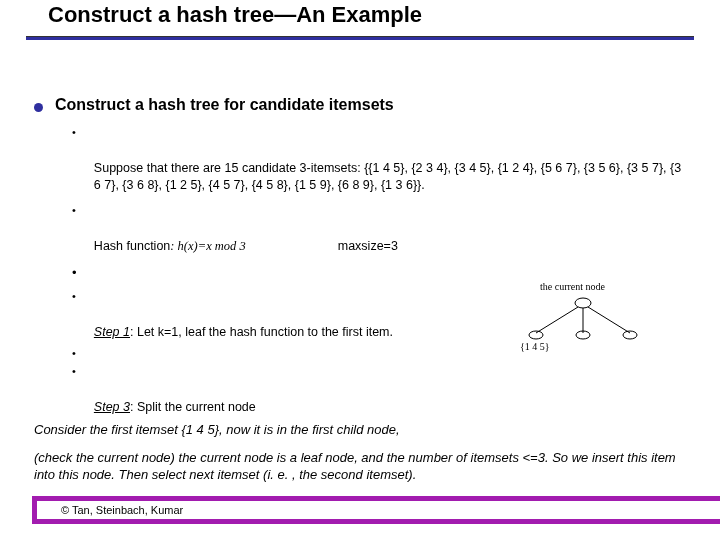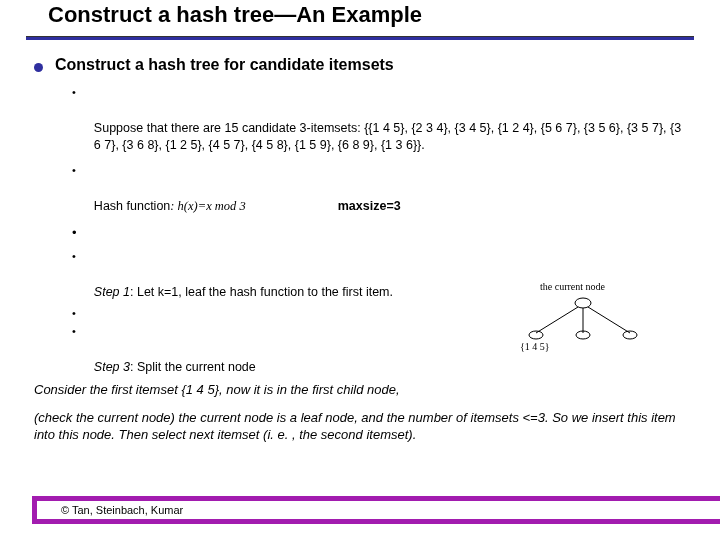--- a/index.html
+++ b/index.html
@@ -23,20 +23,21 @@
     margin: 0 26px 0 26px;
     border-top: 1px solid #333;
   }
   .content {
     padding: 16px 34px 0 34px;
   }
   .heading-row {
     display: flex;
     align-items: center;
     margin-bottom: 10px;
+    margin-top: 40px;
   }
   .dot {
     width: 9px;
     height: 9px;
     background: #2f2f9f;
     border-radius: 50%;
     margin-top: 5px;
     margin-right: 12px;
     flex-shrink: 0;
   }
@@ -63,23 +64,23 @@
     font-size: 12.5px;
     line-height: 1.35;
     margin-top: 36px;
   }
   .btext.big {
     font-size: 15px;
     font-weight: bold;
   }
   .ital { font-style: italic; font-family: 'Times New Roman', serif; }
   .hashfn { display: inline-block; }
-  .maxsize { display: inline-block; margin-left: 92px; font-weight: bold; }
+  .maxsize { display: inline-block; margin-left: 92px; }
   .step-label { font-style: italic; }
-  .step-label .u { }
+  .step-label .u { text-decoration: underline; }
   .para {
     font-size: 13px;
     line-height: 1.35;
     margin: 6px 34px 10px 34px;
     font-style: italic;
   }
   .diagram {
     position: absolute;
     right: 72px;
     top: 283px;

